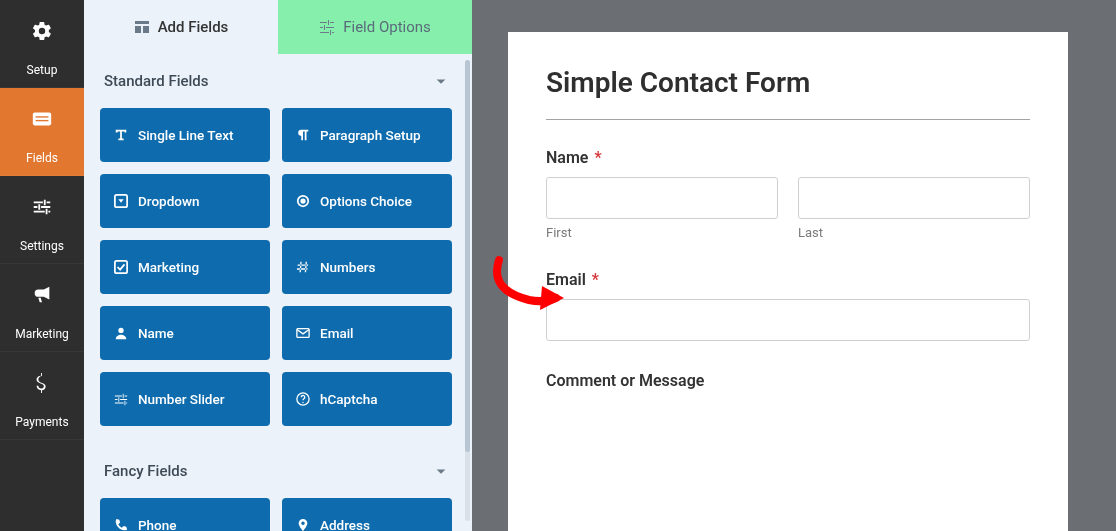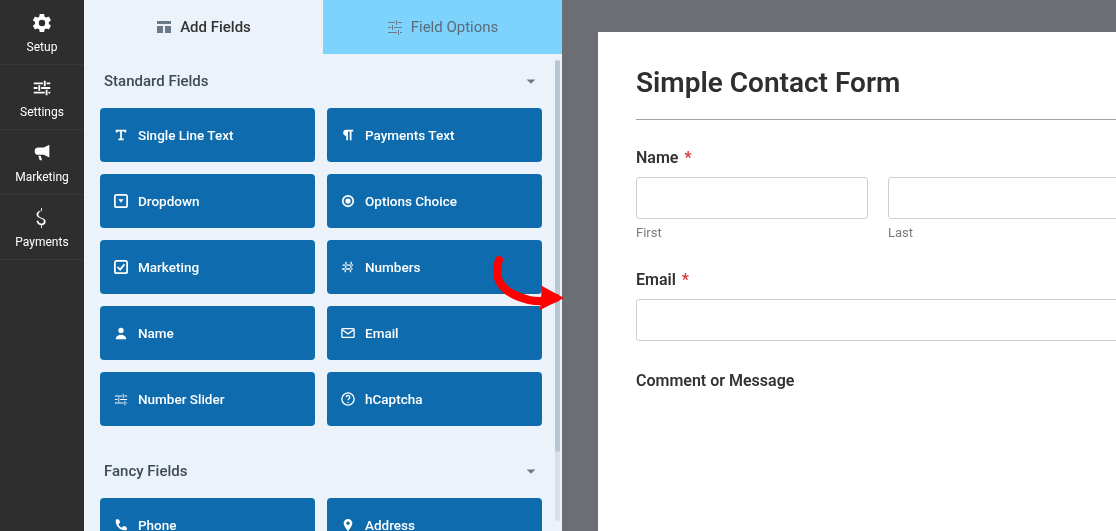--- a/index.html
+++ b/index.html
@@ -17,51 +17,51 @@
   background: #2e2e2e;
   display: flex;
   flex-direction: column;
   flex-shrink: 0;
 }
 .sidenav-item {
   display: flex;
   flex-direction: column;
   align-items: center;
   justify-content: center;
-  padding: 12px 4px 10px;
+  padding: 20px 4px 10px;
   color: #fff;
   font-size: 12px;
-  gap: 6px;
+  gap: 21px;
   cursor: pointer;
   border-bottom: 1px solid rgba(255,255,255,0.05);
 }
 .sidenav-item.active { background: #e27730; }
 .sidenav-icon { width: 22px; height: 22px; display: flex; align-items: center; justify-content: center; }
 .sidenav-icon svg { width: 22px; height: 22px; fill: #fff; }
 .panel {
-  width: 478px;
+  width: 388px;
   background: #ebf2f9;
   display: flex;
   flex-direction: column;
   flex-shrink: 0;
   position: relative;
 }
 .panel-tabs { display: flex; height: 54px; }
 .panel-tab {
   flex: 1;
   display: flex;
   align-items: center;
   justify-content: center;
   gap: 8px;
   font-size: 15px;
   color: #444;
   cursor: pointer;
 }
 .panel-tab.active { background: #ebf2f9; color: #333; font-weight: 500; }
-.panel-tab.inactive { background: #7dd3fc; color: #5a6b7a; }
+.panel-tab.inactive { background: #86efac; color: #5a6b7a; }
 .panel-tab-icon { width: 16px; height: 16px; display: inline-flex; }
 .panel-tab-icon svg { width: 16px; height: 16px; fill: #6a7a88; }
 .panel-body { flex: 1; overflow-y: auto; padding: 0 4px 0 0; }
 .panel-scrollbar {
   position: absolute;
   right: 2px; top: 60px; bottom: 10px; width: 5px;
   background: rgba(0,0,0,0.07);
   border-radius: 3px;
 }
 .panel-scrollbar-thumb {
@@ -146,20 +146,30 @@
 
 <div class="sidenav">
   <div class="sidenav-item">
     <span class="sidenav-icon">
       <svg viewBox="0 0 24 24">
           <path d="M19.4 13a7.8 7.8 0 0 0 .1-1 7.8 7.8 0 0 0-.1-1l2.1-1.6a.5.5 0 0 0 .1-.6l-2-3.5a.5.5 0 0 0-.6-.2l-2.5 1a7.3 7.3 0 0 0-1.7-1l-.4-2.6a.5.5 0 0 0-.5-.4h-4a.5.5 0 0 0-.5.4L9 5.1a7.3 7.3 0 0 0-1.7 1l-2.5-1a.5.5 0 0 0-.6.2l-2 3.5a.5.5 0 0 0 .1.6L4.4 11a7.8 7.8 0 0 0 0 2l-2.1 1.6a.5.5 0 0 0-.1.6l2 3.5a.5.5 0 0 0 .6.2l2.5-1a7.3 7.3 0 0 0 1.7 1l.4 2.6a.5.5 0 0 0 .5.4h4a.5.5 0 0 0 .5-.4l.4-2.6a7.3 7.3 0 0 0 1.7-1l2.5 1a.5.5 0 0 0 .6-.2l2-3.5a.5.5 0 0 0-.1-.6ZM12 15.5A3.5 3.5 0 1 1 15.5 12 3.5 3.5 0 0 1 12 15.5Z"></path>
         </svg>
     </span>
     <span>Setup</span>
   </div>
+  <div class="sidenav-item active">
+    <span class="sidenav-icon">
+      <svg viewBox="0 0 24 24">
+          <rect x="2" y="5" width="20" height="14" rx="2"></rect>
+          <rect x="5" y="9" width="14" height="1.5" fill="#e27730"></rect>
+          <rect x="5" y="13" width="14" height="1.5" fill="#e27730"></rect>
+        </svg>
+    </span>
+    <span>Fields</span>
+  </div>
   <div class="sidenav-item">
     <span class="sidenav-icon">
       <svg viewBox="0 0 24 24">
           <path d="M3 6h10v2H3zM17 6h4v2h-4zM14 4h2v6h-2zM3 11h4v2H3zM11 11h10v2H11zM8 9h2v6H8zM3 16h12v2H3zM19 16h2v2h-2zM16 14h2v6h-2z"></path>
         </svg>
     </span>
     <span>Settings</span>
   </div>
   <div class="sidenav-item">
     <span class="sidenav-icon">
@@ -218,21 +228,21 @@
             </svg>
           </span>
         <span>Single Line Text</span>
       </div>
       <div class="field-btn">
         <span class="field-btn-icon">
             <svg viewBox="0 0 16 16">
               <path d="M6 2h8v2h-2v10h-2V4H8v10H6V9a3.5 3.5 0 0 1 0-7z"></path>
             </svg>
           </span>
-        <span>Payments Text</span>
+        <span>Paragraph Setup</span>
       </div>
       <div class="field-btn">
         <span class="field-btn-icon">
             <svg viewBox="0 0 16 16">
               <rect x="1" y="1" width="14" height="14" rx="2" fill="none" stroke="#fff" stroke-width="2"></rect>
               <path d="M5 6l3 4 3-4z"></path>
             </svg>
           </span>
         <span>Dropdown</span>
       </div>

